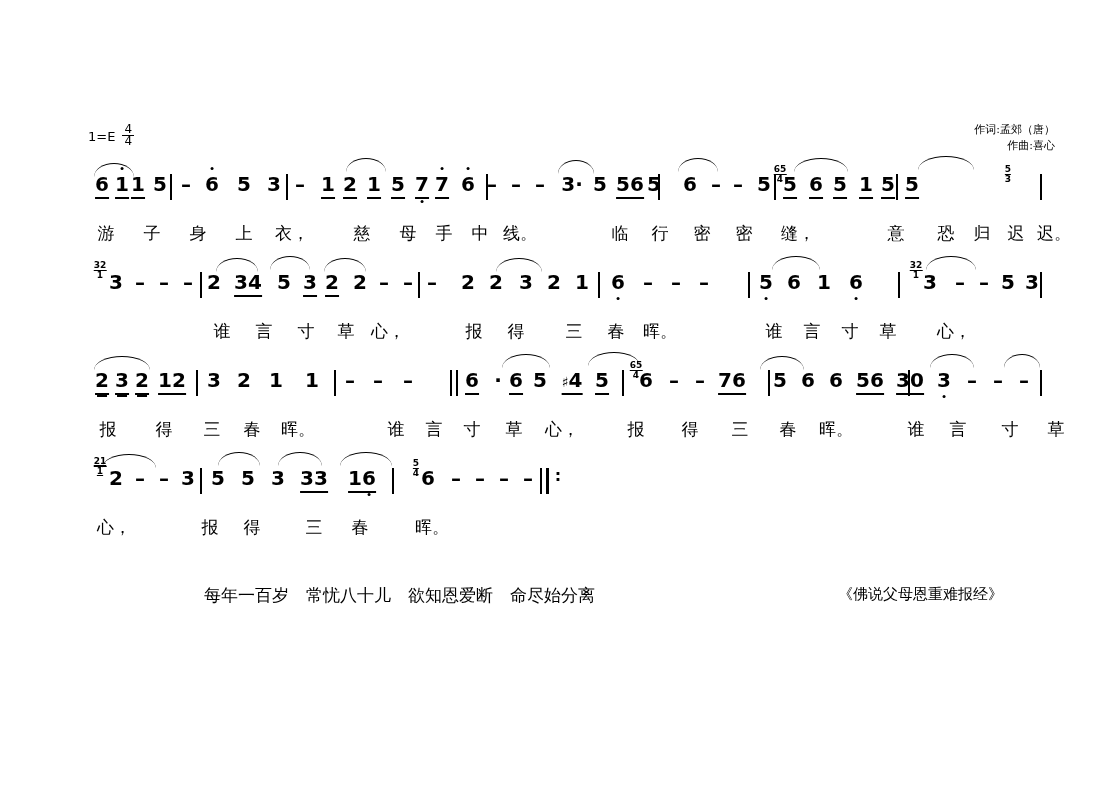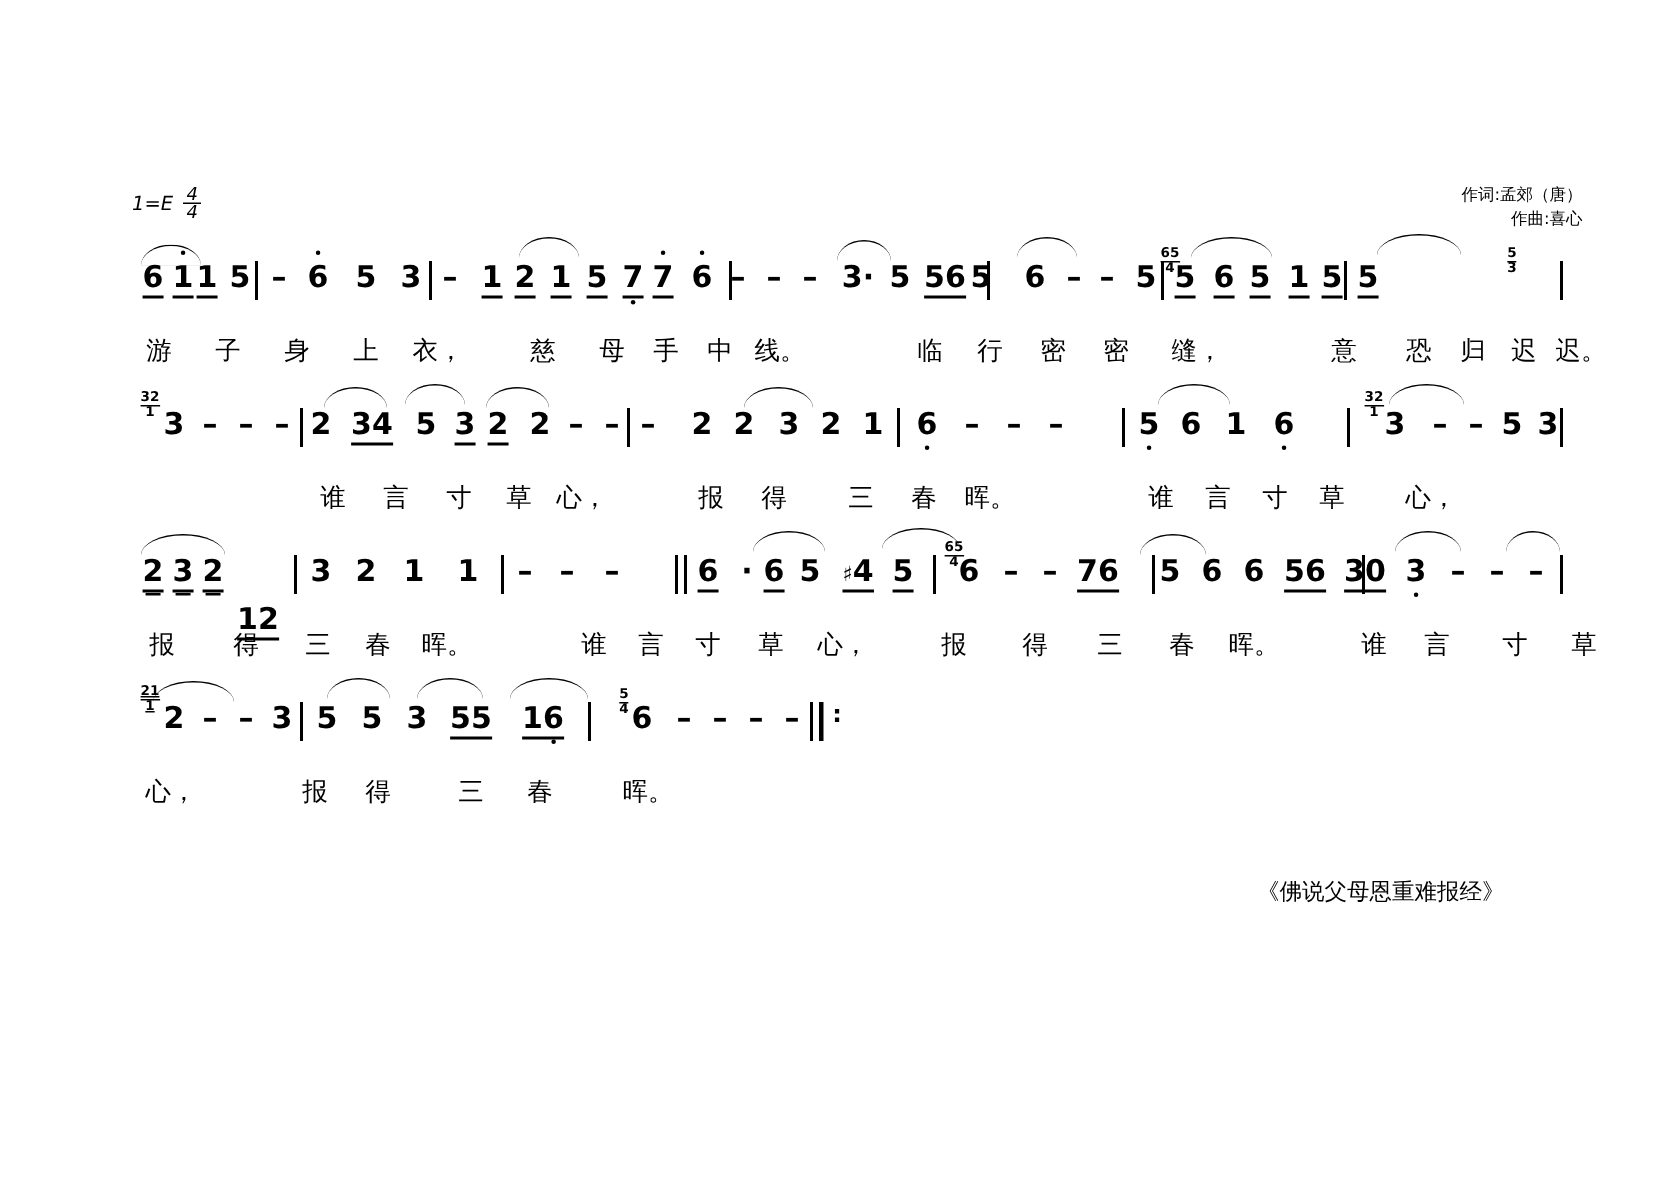--- a/index.html
+++ b/index.html
@@ -41,21 +41,20 @@
     color: #000;
   }
   .keysig {
     position: absolute;
     left: 88px;
     top: 125px;
     font-size: 13px;
     display: flex;
     align-items: center;
     gap: 4px;
-    font-style: italic;
   }
   .keysig .meter {
     display: inline-flex;
     flex-direction: column;
     align-items: center;
     line-height: 11px;
     font-size: 12px;
     margin-left: 3px;
     position: relative;
     top: -1px;
@@ -341,21 +340,21 @@
       <div class="bar" style="left:534px;"></div>
       <div class="bar" style="left:680px;"></div>
       <div class="bar" style="left:820px;"></div>
       <div class="bar" style="left:952px;"></div>
 
       <div class="smallmark" style="left:548px; top:-7px;"><span class="fr">65</span><span>4</span></div>
 
       <span class="tok" style="left:14px;"><span class="rel u2">2</span></span>
       <span class="tok" style="left:34px;"><span class="rel u2">3</span></span>
       <span class="tok" style="left:54px;"><span class="rel u2">2</span></span>
-      <span class="tok" style="left:84px;margin-top:32px;"><span class="rel u1">12</span></span>
+      <span class="tok" style="left:84px;"><span class="rel u1">12</span></span>
       <span class="tok" style="left:126px;">3</span>
       <span class="tok" style="left:156px;">2</span>
       <span class="tok" style="left:188px;">1</span>
       <span class="tok" style="left:224px;">1</span>
       <span class="tok" style="left:262px;">–</span>
       <span class="tok" style="left:290px;">–</span>
       <span class="tok" style="left:320px;">–</span>
       <span class="tok" style="left:384px;"><span class="rel u1">6</span></span>
       <span class="tok" style="left:410px;">·</span>
       <span class="tok" style="left:428px;"><span class="rel u1">6</span></span>
@@ -417,34 +416,37 @@
       <div class="smallmark" style="left:12px; top:-9px;text-decoration:underline;"><span class="fr">21</span><span>1</span></div>
       <div class="smallmark" style="left:328px; top:-7px;"><span class="fr">5</span><span>4</span></div>
 
       <span class="tok" style="left:28px;">2</span>
       <span class="tok" style="left:52px;">–</span>
       <span class="tok" style="left:76px;">–</span>
       <span class="tok" style="left:100px;">3</span>
       <span class="tok" style="left:130px;">5</span>
       <span class="tok" style="left:160px;">5</span>
       <span class="tok" style="left:190px;">3</span>
-      <span class="tok" style="left:226px;"><span class="rel u1">55</span></span>
+      <span class="tok" style="left:226px;"><span class="rel u1">33</span></span>
       <span class="tok" style="left:274px;"><span class="rel u1">1<span class="rel dotdn">6</span></span></span>
       <span class="tok" style="left:340px;">6</span>
       <span class="tok" style="left:368px;">–</span>
       <span class="tok" style="left:392px;">–</span>
       <span class="tok" style="left:416px;">–</span>
       <span class="tok" style="left:440px;">–</span>
       <span class="tok" style="left:470px; font-size:16px;">:</span>
     </div>
     <div class="lyrics-row" style="margin-top:16px;">
       <span class="lyr" style="left:26px;">心，</span>
       <span class="lyr" style="left:122px;">报</span>
       <span class="lyr" style="left:164px;">得</span>
       <span class="lyr" style="left:226px;">三</span>
       <span class="lyr" style="left:272px;">春</span>
       <span class="lyr" style="left:344px;">晖。</span>
     </div>
   </div>
 
+  <div class="spoken" style="top:584px; left:204px;">
+    <span>每年一百岁　常忧八十儿　欲知恩爱断　命尽始分离</span>
+  </div>
   <div class="source" style="top:585px; left:838px;">《佛说父母恩重难报经》</div>
 
 </div>
 
 </body></html>

